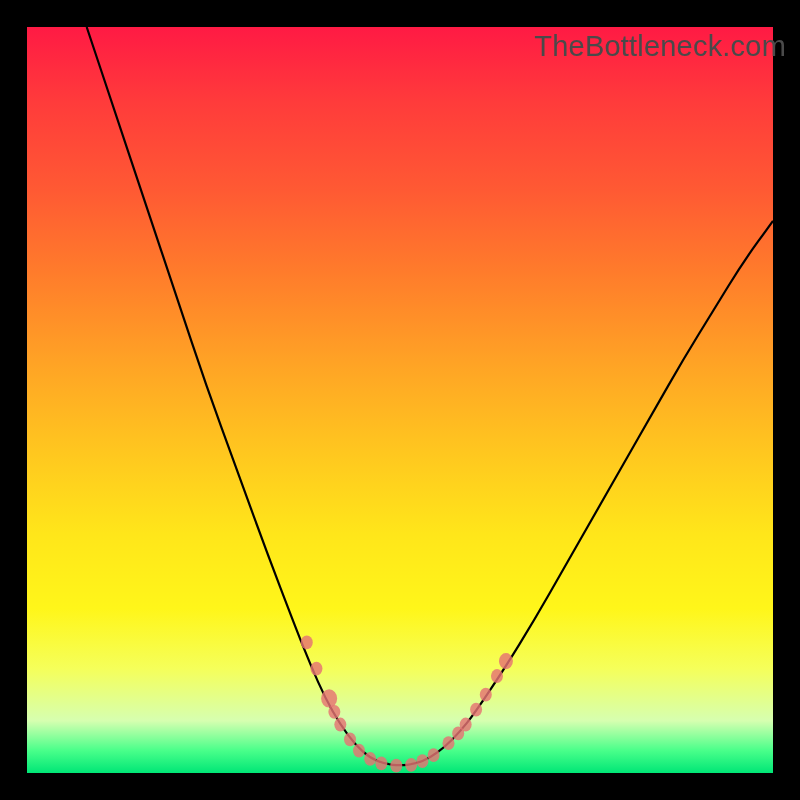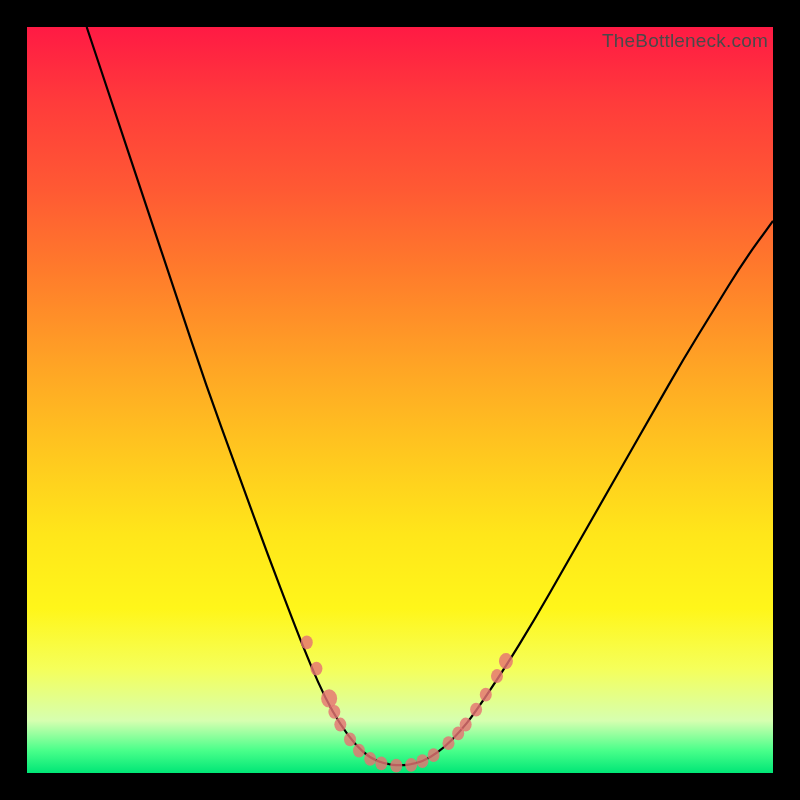--- a/index.html
+++ b/index.html
@@ -34,23 +34,23 @@
       #fff61a 78%,
       #f5ff5a 86%,
       #d6ffb0 93%,
       #49ff8a 97%,
       #00e676 100%
     );
   }
   .watermark {
     position: absolute;
     top: 30px;
-    right: 32px;
+    right: 14px;
     color: #4a4a4a;
-    font-size: 19px;
+    font-size: 29px;
     font-weight: 500;
     letter-spacing: 0.2px;
     z-index: 10;
     user-select: none;
   }
   svg.curve {
     position: absolute;
     left: 0;
     top: 0;
     width: 746px;

